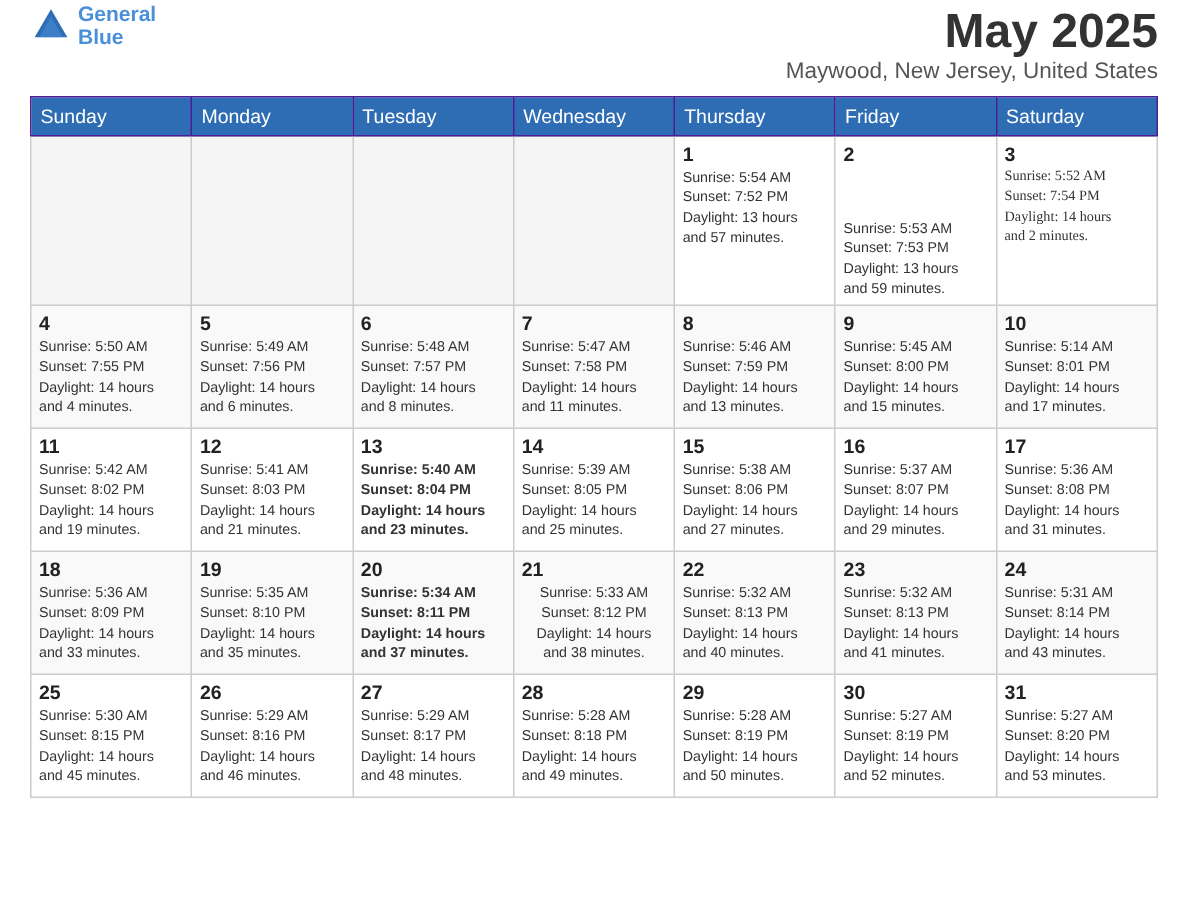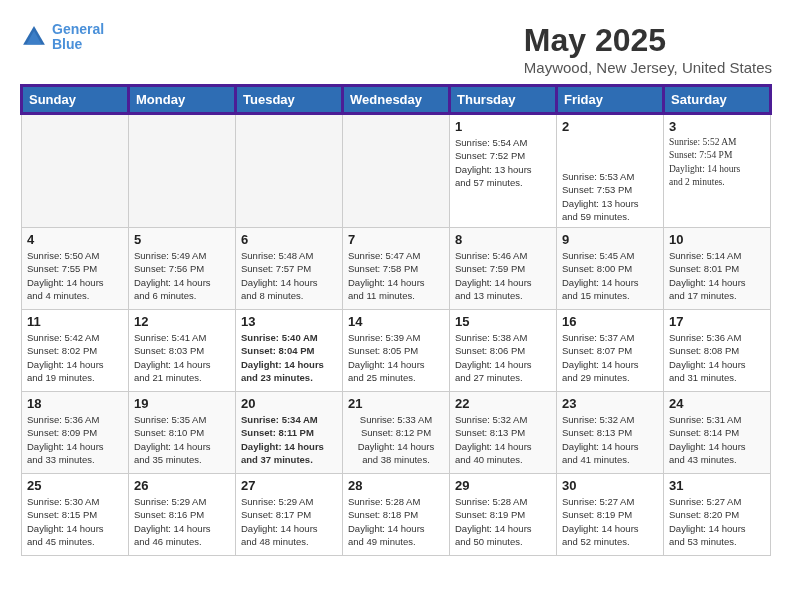--- a/index.html
+++ b/index.html
@@ -5,21 +5,21 @@
     * { box-sizing: border-box; margin: 0; padding: 0; }
     body {
       font-family: Arial, sans-serif;
       background: #fff;
       width: 792px;
       height: 612px;
       overflow: hidden;
     }
     .page {
       width: 792px;
-      padding: 22px 20px 10px 20px;
+      padding: 2px 20px 10px 20px;
     }
     .header {
       display: flex;
       justify-content: space-between;
       align-items: flex-start;
       margin-bottom: 8px;
     }
     .logo {
       display: flex;
       align-items: center;
@@ -32,42 +32,43 @@
       line-height: 1.1;
     }
     .logo-text span {
       color: #4a90d9;
     }
     .logo-icon {
       width: 28px;
       height: 28px;
     }
     .title-block {
+      text-align: right;
     }
     .main-title {
       font-size: 32px;
       font-weight: bold;
       color: #333;
     }
     .subtitle {
       font-size: 15px;
       color: #555;
     }
     .calendar {
       width: 100%;
       border-collapse: collapse;
       border: 1px solid #ccc;
     }
     .calendar th {
       background: #2e6db4;
       color: #fff;
       font-size: 13px;
-      font-weight: bold;
+      font-weight: normal;
       padding: 5px 6px;
-      border: 3px solid #4c1d95;
+      border: 1px solid #4c1d95;
       text-align: left;
       margin-top: 12px;
     }
     .calendar td {
       vertical-align: top;
       border: 1px solid #ccc;
       padding: 4px 5px;
       width: calc(100% / 7);
       background: #fff;
       height: 82px;

